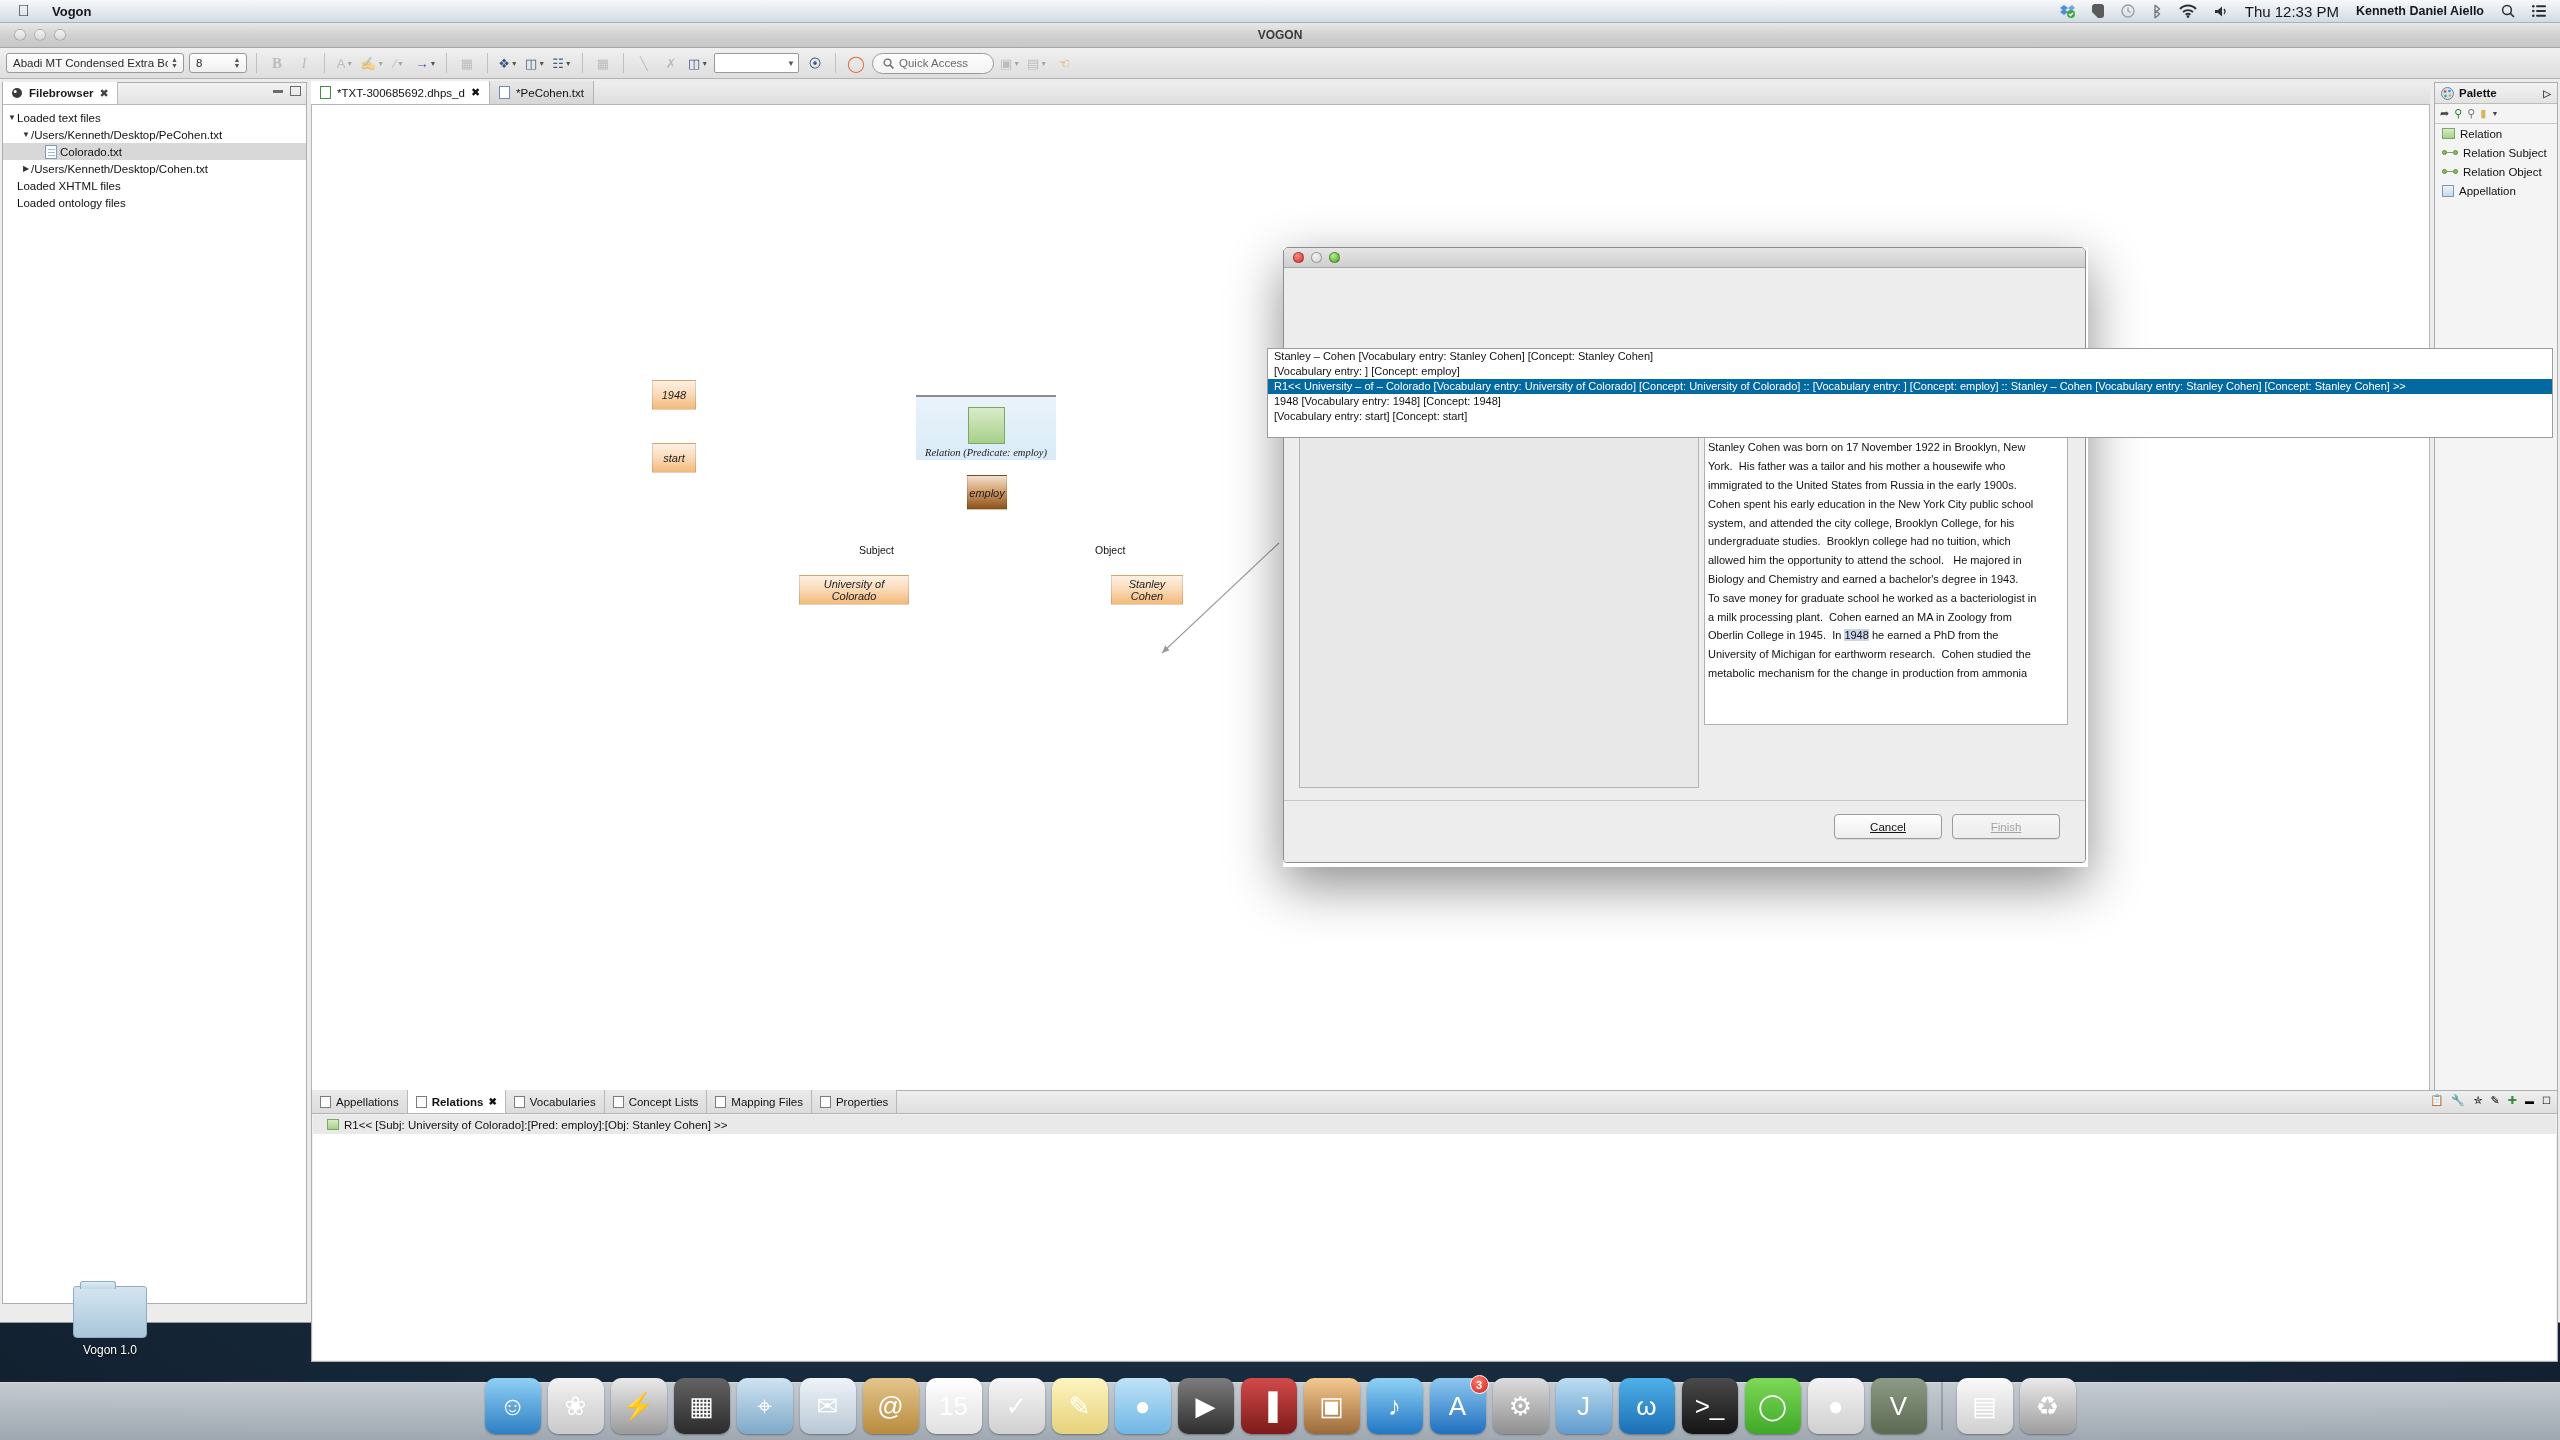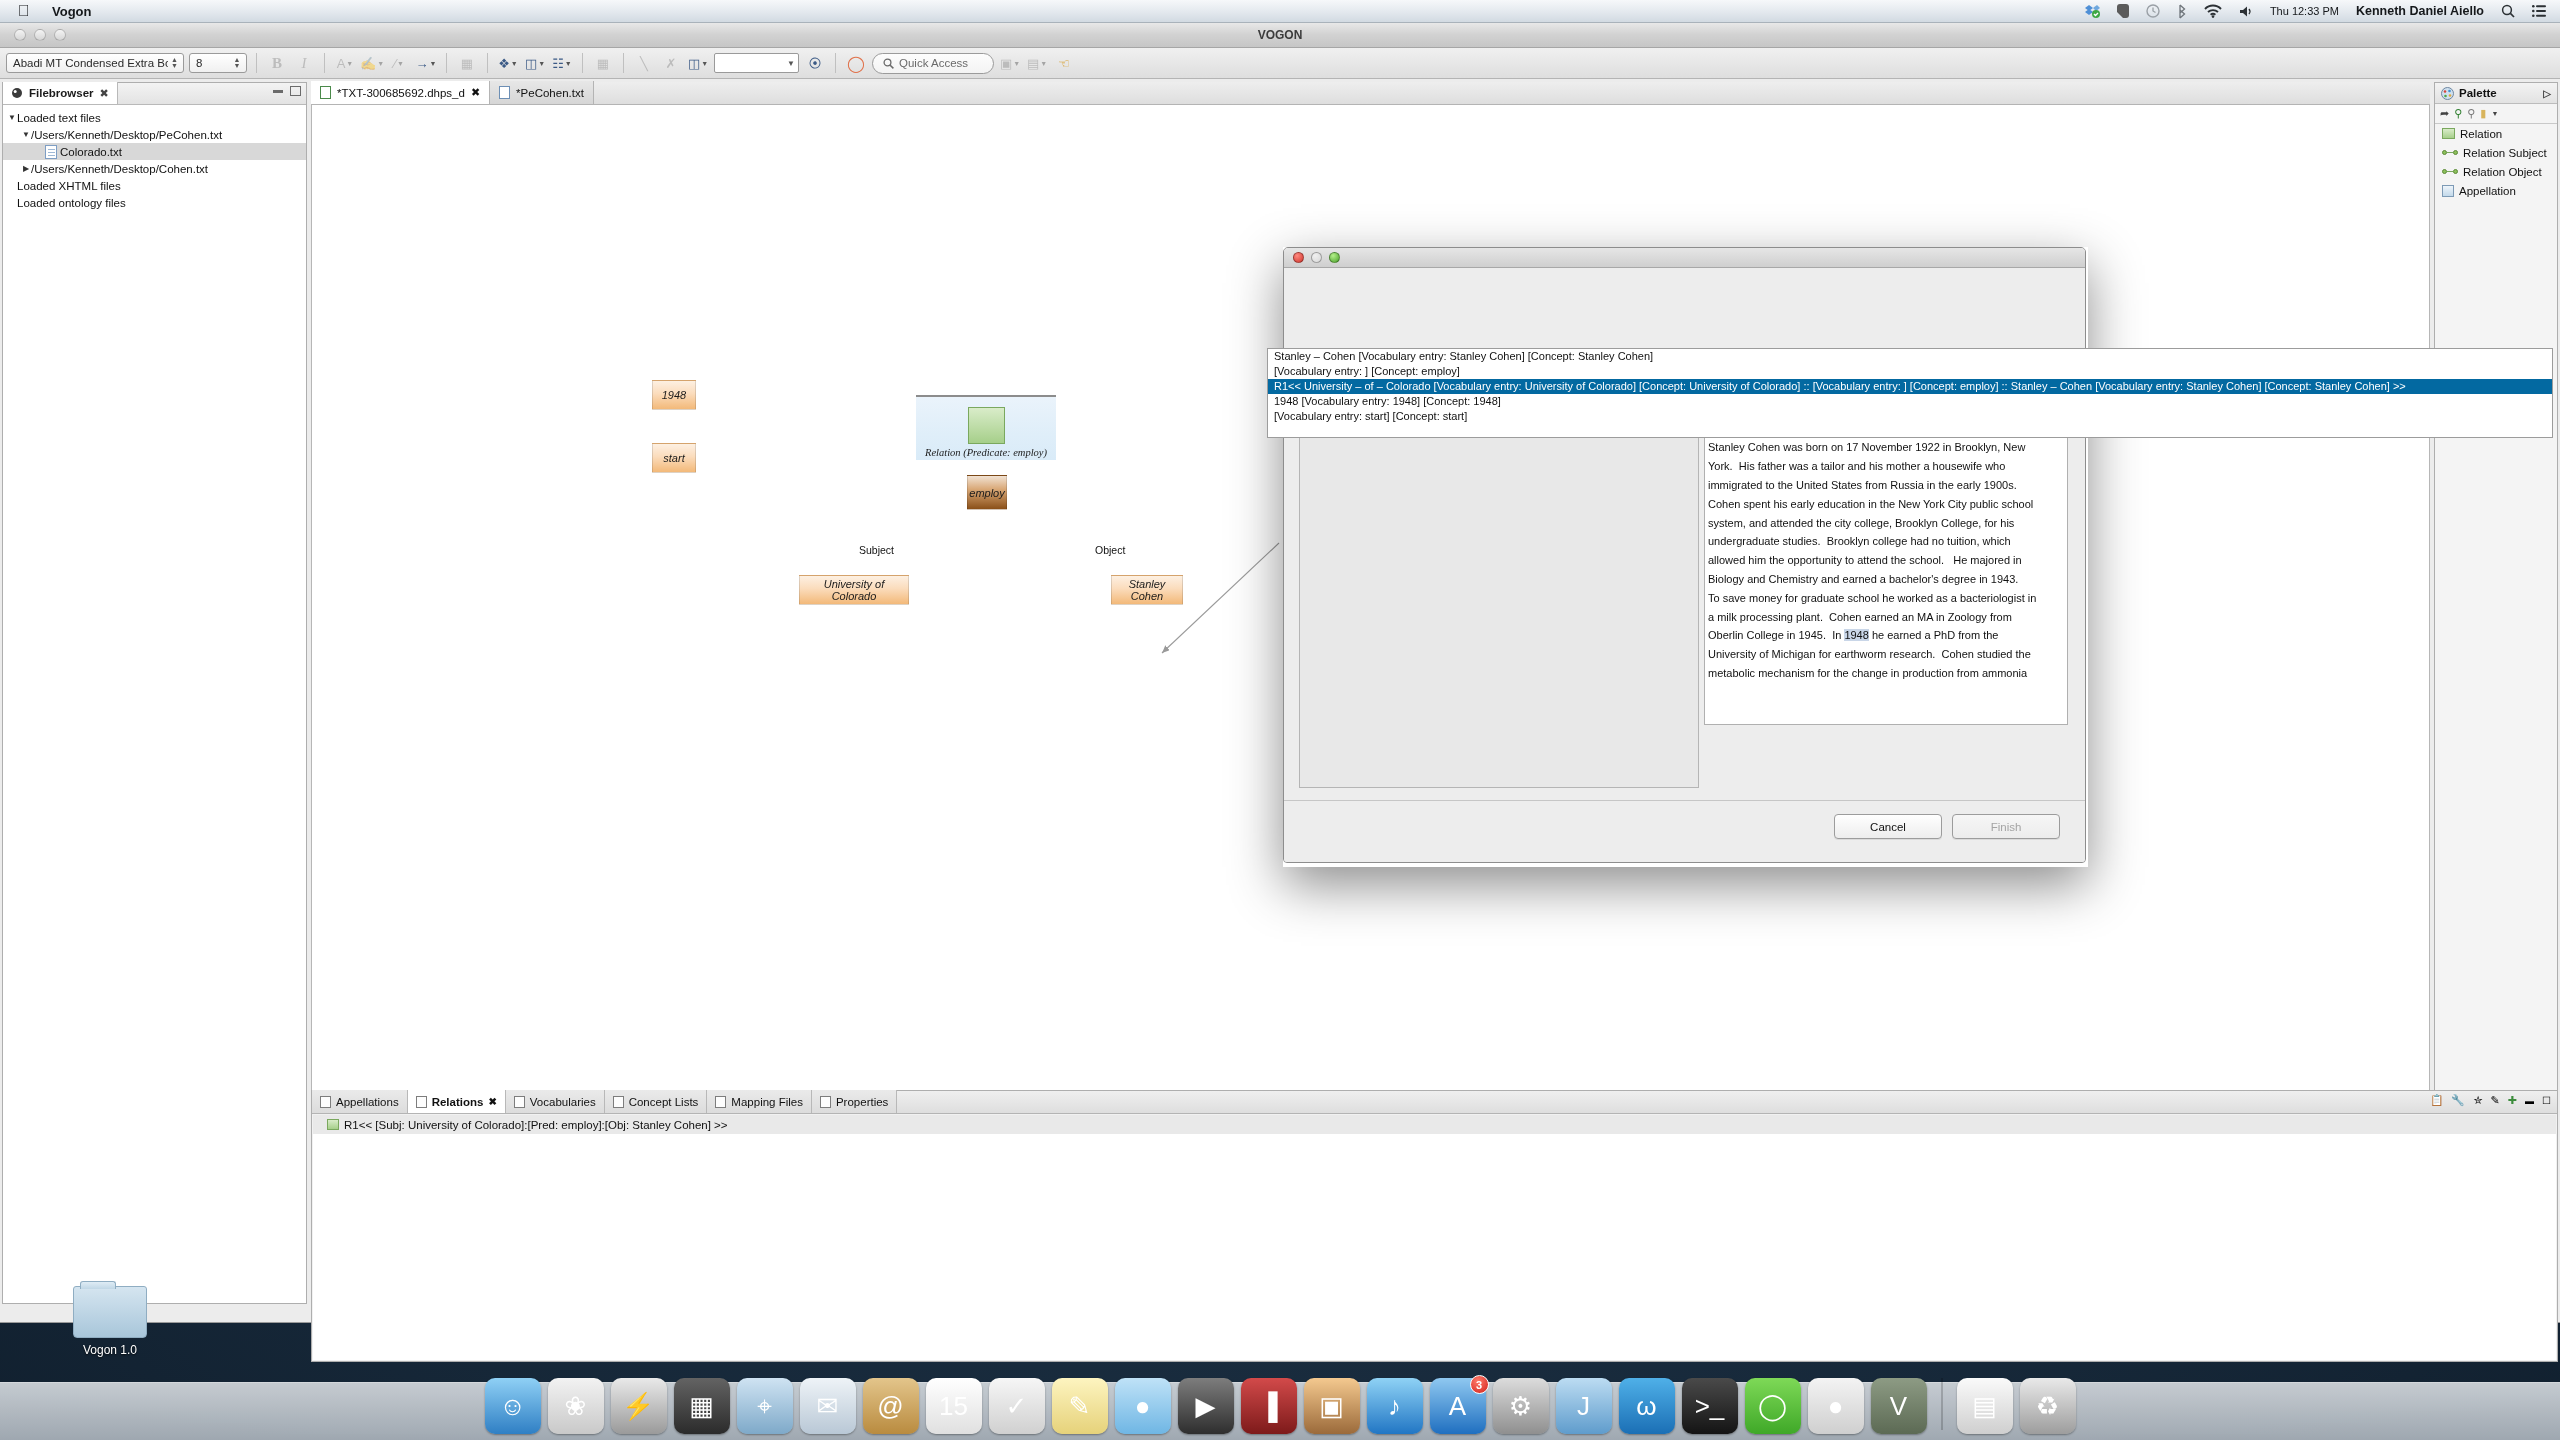--- a/index.html
+++ b/index.html
@@ -23,21 +23,21 @@
     position: absolute; top:0; left:0; width:2560px; height:23px;
     background: linear-gradient(to bottom,#f6f8fa 0%, #e5eaef 50%, #d2dae2 100%);
     border-bottom:1px solid #a9b2ba;
     display:flex; align-items:center; font-size:12.5px; color:#15181b;
     z-index:60;
   }
   #menubar .apple { margin-left:18px; font-size:16px; line-height:1; }
   #menubar .appname { margin-left:22px; font-weight:bold; font-size:13px;}
   #menubar .right { margin-left:auto; display:flex; align-items:center; gap:17px; margin-right:14px;}
   #menubar .right .mi { display:flex; align-items:center; }
-  .mb-clock { font-size:11px; }
+  .mb-clock { font-size:15px; }
   .mb-user  { font-size:12.5px; font-weight:600;}
 
   
   #appwin {
     position:absolute; left:0; top:23px; width:2560px; height:1300px;
     background:#ececec;
     border-bottom:1px solid #9a9a9a;
   }
   
   #titlebar{
@@ -251,20 +251,21 @@
     position:absolute; left:0; right:0; bottom:0; height:62px;
     border-top:1px solid #c6c6c6; background:#ededed;
     display:flex; align-items:flex-start; justify-content:flex-end; gap:10px;
     padding:13px 25px 0 0;
   }
   .abtn{
     min-width:108px; height:25px; border:1px solid #9c9c9c; border-radius:4px;
     background:linear-gradient(to bottom,#ffffff,#ededed);
     font-size:11.5px; color:#111; display:flex;align-items:center;justify-content:center;
     box-shadow:0 1px 0 rgba(0,0,0,.08);
+    text-decoration:underline;
   }
   .abtn.disabled{ color:#a4a4a4; background:linear-gradient(to bottom,#f6f6f6,#ececec);}
 
   
   #dropdown{
     position:absolute; left:1267px; top:348px; width:1286px; height:90px;
     background:#fff; border:1px solid #9c9c9c; z-index:55;
     font-size:11px; color:#111; overflow:hidden;
   }
   #dropdown .opt{ height:15px; line-height:15px; padding-left:6px; white-space:nowrap;

